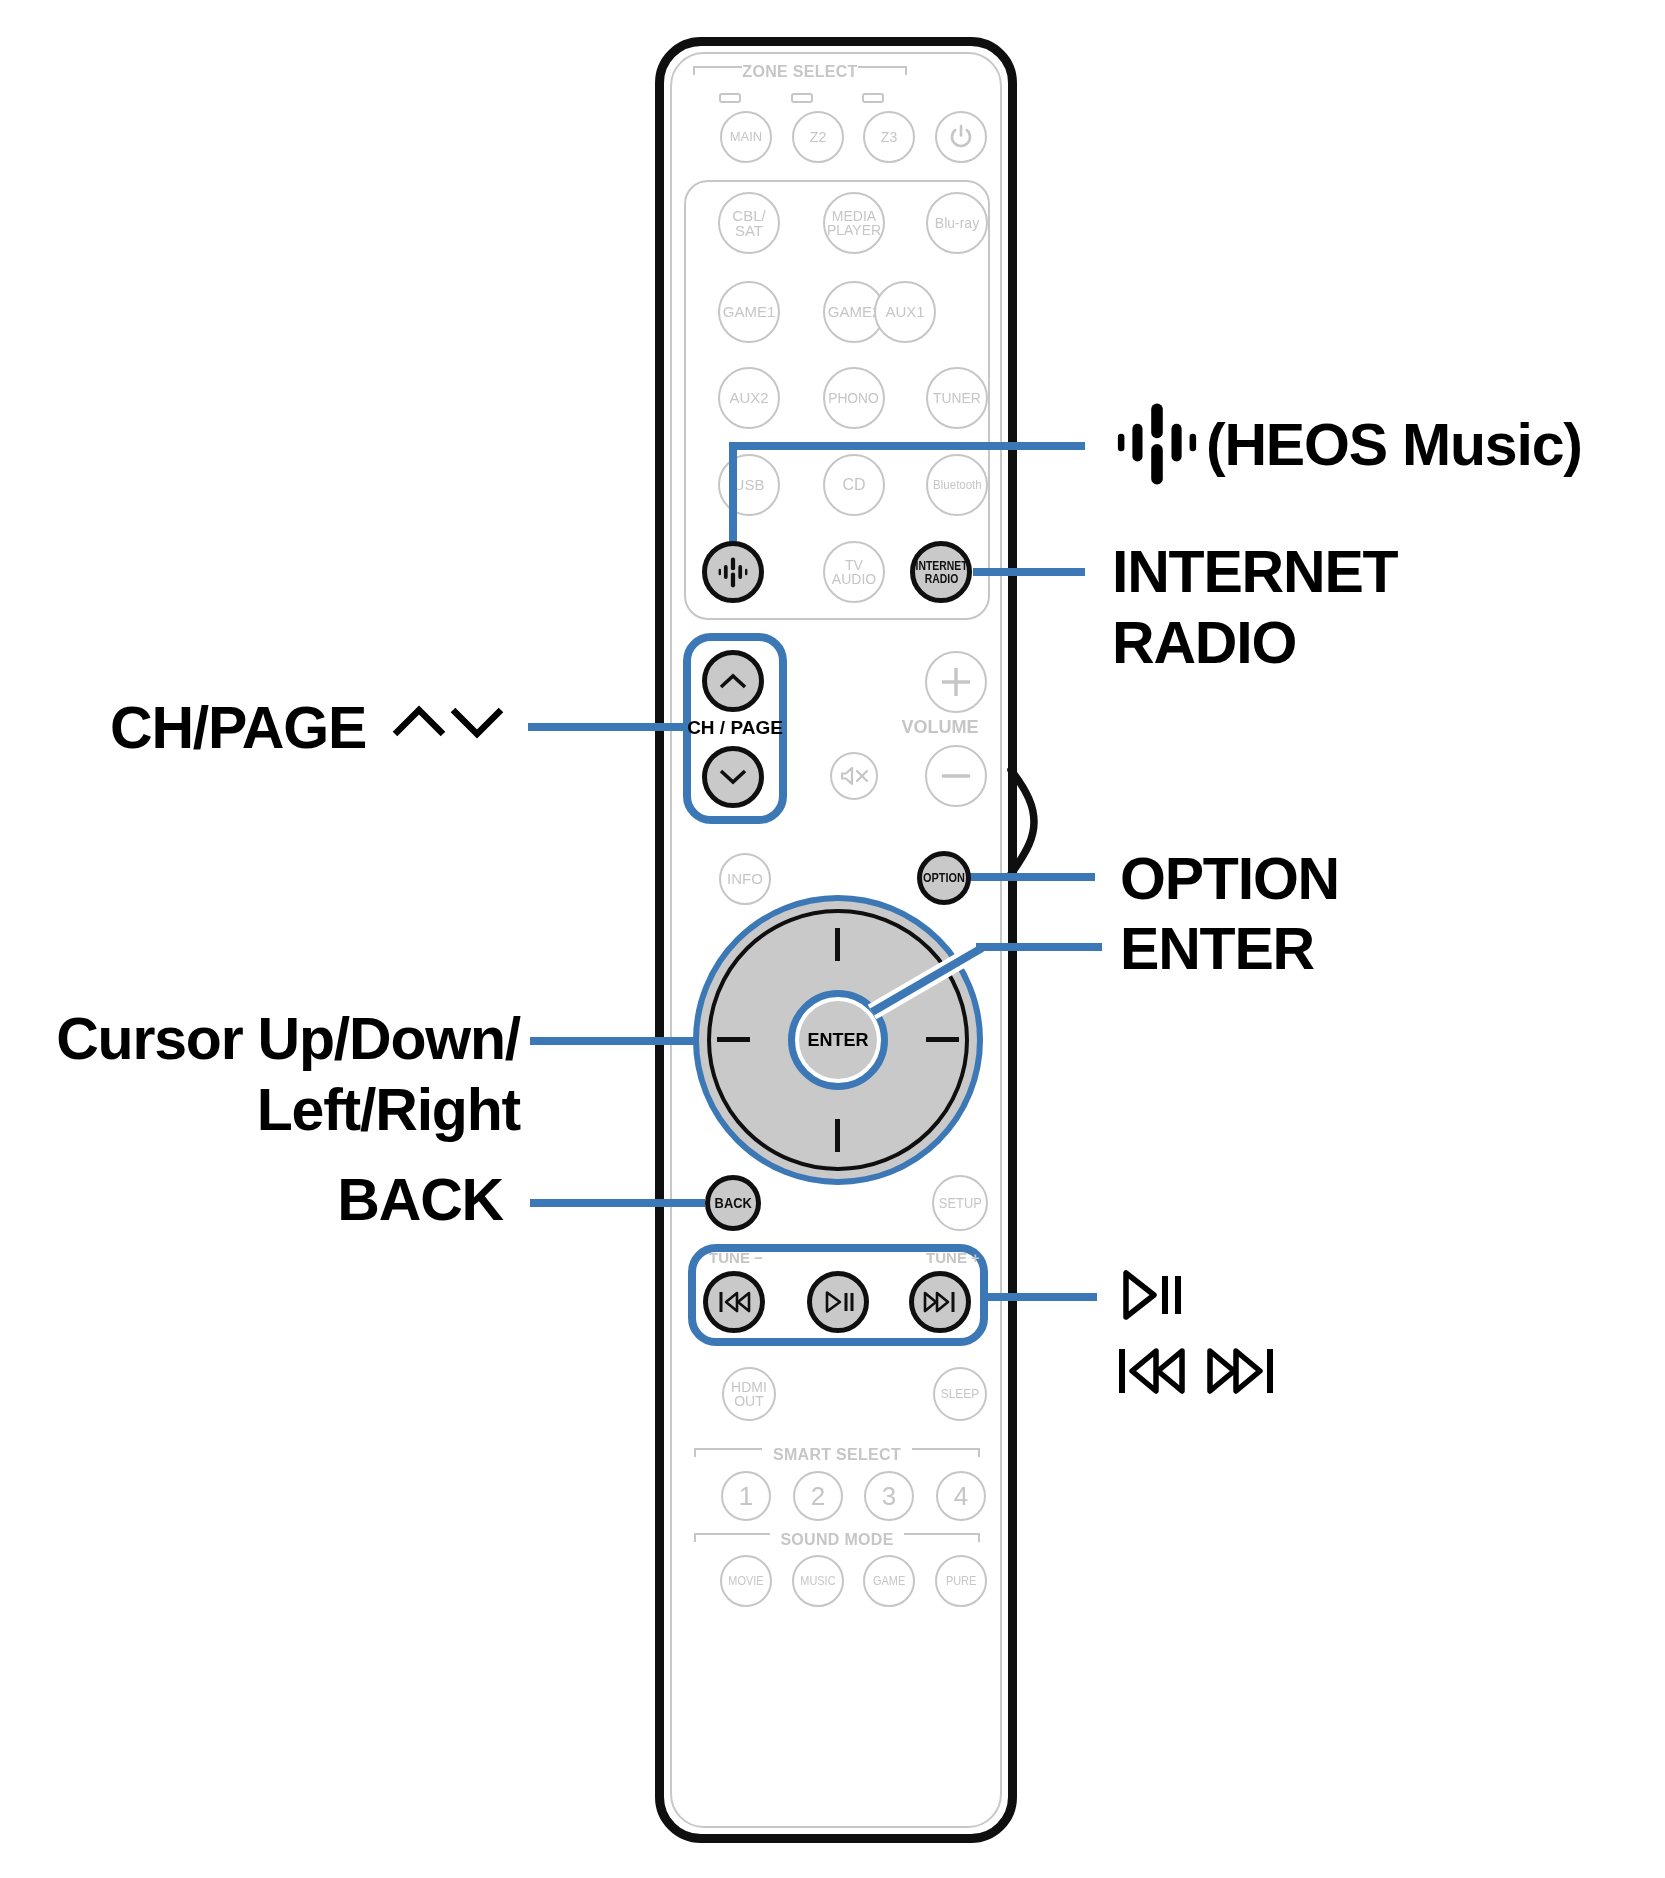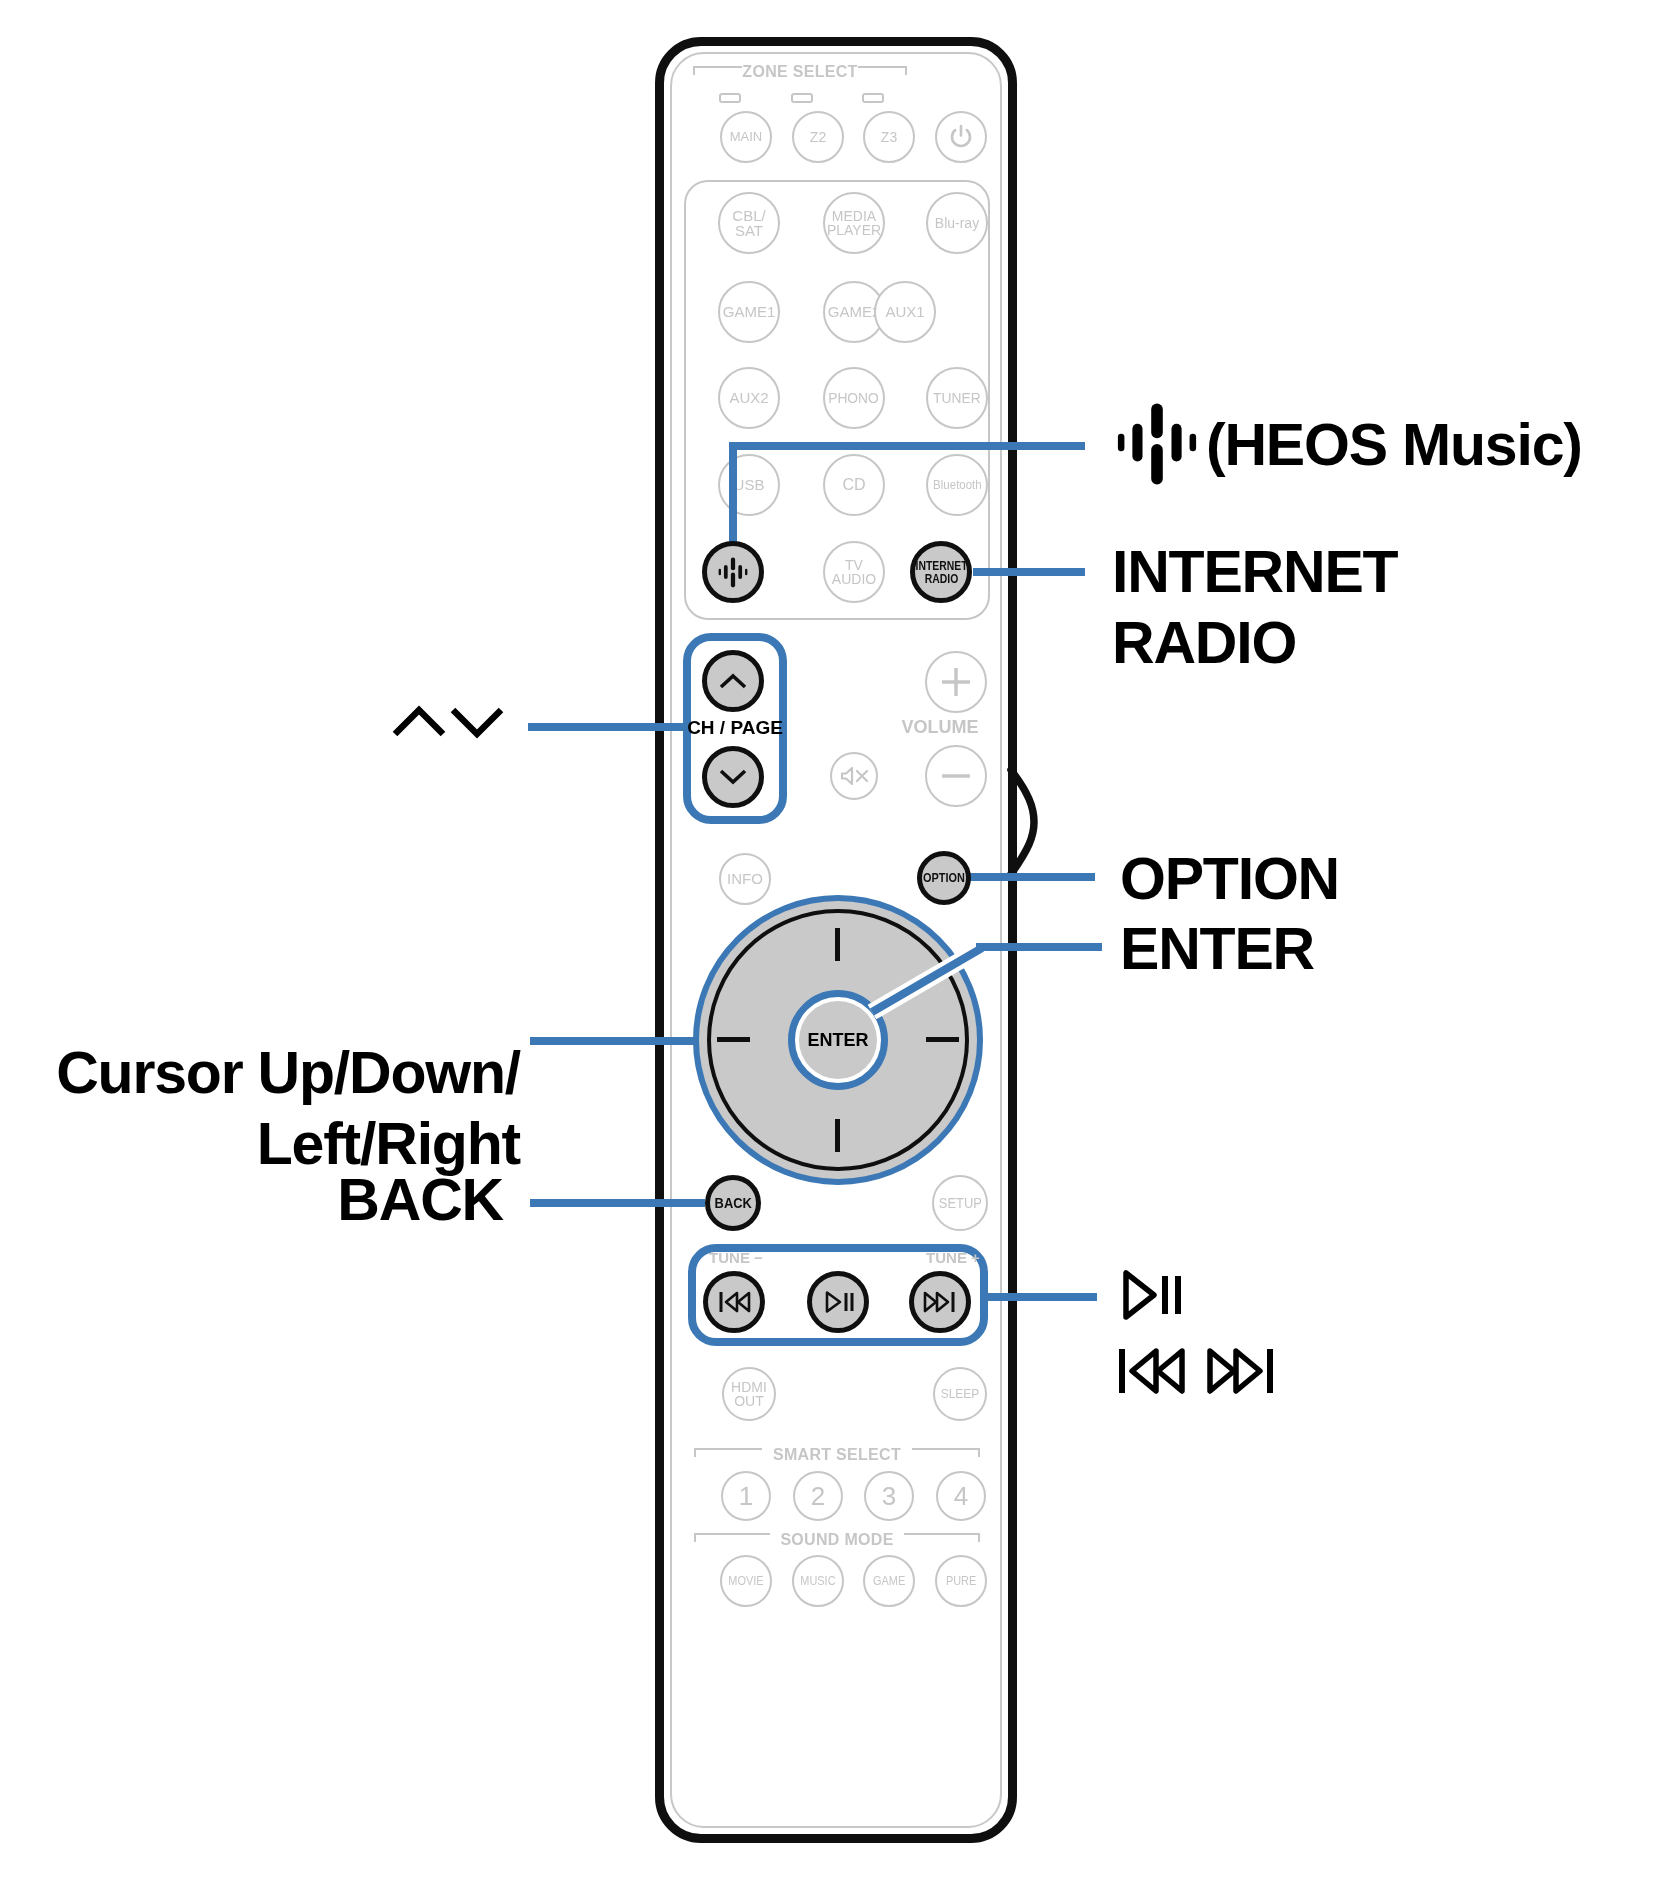--- a/index.html
+++ b/index.html
@@ -284,29 +284,30 @@
     <rect x="13" y="15" width="7" height="26" rx="3.5" fill="#000"></rect>
     <rect x="40" y="15" width="7" height="26" rx="3.5" fill="#000"></rect>
     <rect x="3" y="22" width="4.5" height="12" rx="2.25" fill="#000"></rect>
     <rect x="52.5" y="22" width="4.5" height="12" rx="2.25" fill="#000"></rect>
   </svg>
   <div class="lbl" style="left:1206px;top:410px;">(HEOS Music)</div>
 
   <div class="lbl ml" style="left:1112px;top:537px;">INTERNET
 RADIO</div>
 
+  <div class="lbl" style="left:110px;top:693px;">CH/PAGE</div>
   <svg class="abs" style="left:390px;top:702px;z-index:7;" width="118" height="40" viewBox="0 0 118 40">
     <polyline points="5,32 29,8 53,32" fill="none" stroke="#000" stroke-width="6.5"></polyline>
     <polyline points="63,8 87,32 111,8" fill="none" stroke="#000" stroke-width="6.5"></polyline>
   </svg>
 
   <div class="lbl" style="left:1120px;top:844px;">OPTION</div>
   <div class="lbl" style="left:1120px;top:914px;">ENTER</div>
 
-  <div class="lbl" style="left:20px;top:1004px;width:500px;text-align:right;margin-top:34px;">Cursor Up/Down/
+  <div class="lbl" style="left:20px;top:1004px;width:500px;text-align:right;">Cursor Up/Down/
 Left/Right</div>
   <div class="lbl" style="left:20px;top:1165px;width:483px;text-align:right;">BACK</div>
 
   <svg class="abs" style="left:1120px;top:1267px;z-index:7;" width="66" height="56" viewBox="0 0 66 56">
     <path d="M6 6 L6 50 L34 28 Z" fill="none" stroke="#000" stroke-width="5.5" stroke-linejoin="round"></path>
     <line x1="45" y1="9" x2="45" y2="47" stroke="#000" stroke-width="6"></line>
     <line x1="58" y1="9" x2="58" y2="47" stroke="#000" stroke-width="6"></line>
   </svg>
   <svg class="abs" style="left:1116px;top:1343px;z-index:7;" width="160" height="56" viewBox="0 0 160 56">
     <line x1="6" y1="6" x2="6" y2="50" stroke="#000" stroke-width="6"></line>

